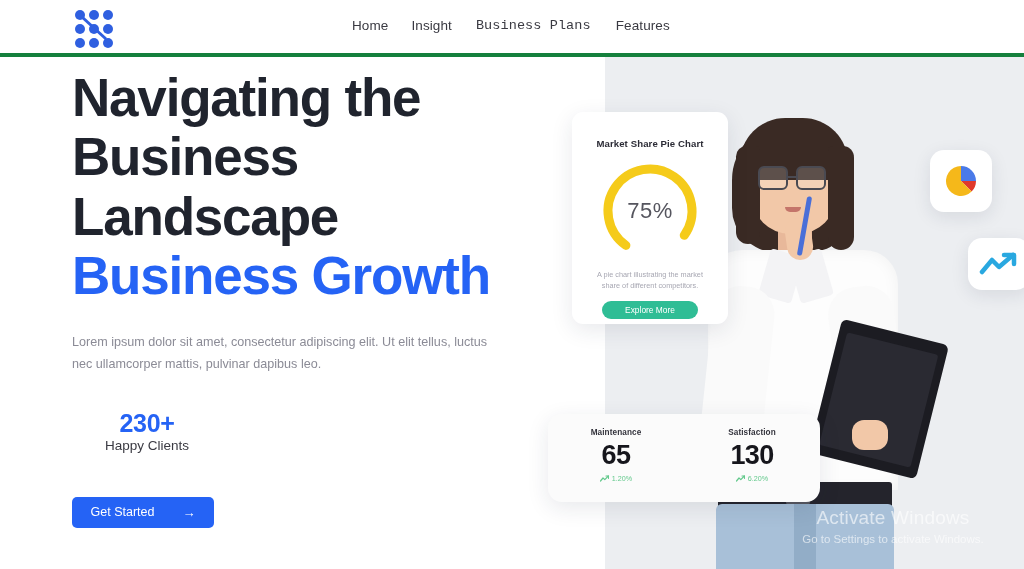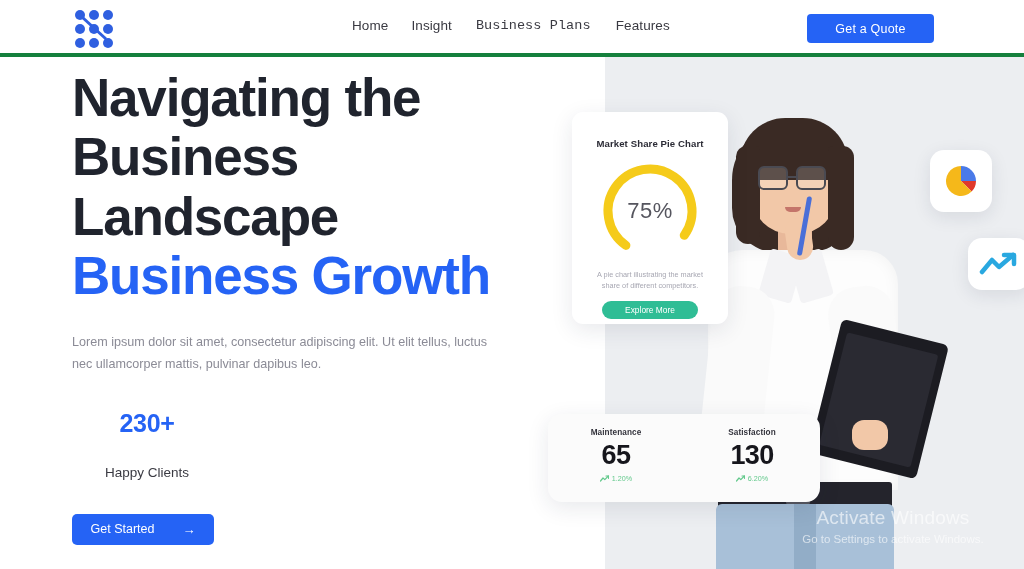--- a/index.html
+++ b/index.html
@@ -65,24 +65,24 @@
   .hero-desc {
     margin-top: 26px; width: 430px;
     font-size: 12.6px; line-height: 1.75; color: #8b8b96;
   }
 
   .stats { margin-top: 33px; display: flex; }
   .stat { text-align: center; }
   .stat:nth-child(1) { width: 150px; }
   .stat:nth-child(2) { width: 180px; }
   .stat-value { font-size: 25px; font-weight: bold; color: #2563f5; letter-spacing: -.3px; }
-  .stat-label { margin-top: 27px; font-size: 13.5px; color: #3a3a42; }
+  .stat-label { margin-top: 0; font-size: 13.5px; color: #3a3a42; }
 
   .cta {
-    margin-top: 34px; width: 142px; height: 31px;
+    margin-top: 44px; width: 142px; height: 31px;
     background: #2563f5; color: #fff; border: none; border-radius: 5px;
     font-family: "Liberation Sans", sans-serif; font-size: 12.5px;
     display: flex; align-items: center; justify-content: center; gap: 28px;
     cursor: pointer;
   }
   .cta .arrow { font-size: 13px; line-height: 1; }
 
   
   .person { position: absolute; left: 690px; top: 100px; width: 300px; height: 469px; z-index: 12; }
   .p-hair-back { position: absolute; left: 42px; top: 22px; width: 122px; height: 130px;
@@ -225,21 +225,20 @@
       </svg>
     </div>
 
     <div class="nav">
       <div class="nav-item">Home</div>
       <div class="nav-item">Insight</div>
       <div class="nav-item">Business Plans</div>
       <div class="nav-item">Features</div>
     </div>
 
-    <button class="quote-btn">Get a Quote</button>
   </div>
 
   <div class="person">
     <div class="p-hair-back"></div>
     <div class="p-neck"></div>
     <div class="p-face"></div>
     <div class="p-hair-front"></div>
     <div class="p-hair-side-l"></div>
     <div class="p-hair-side-r"></div>
     <div class="p-glass-l"></div>

